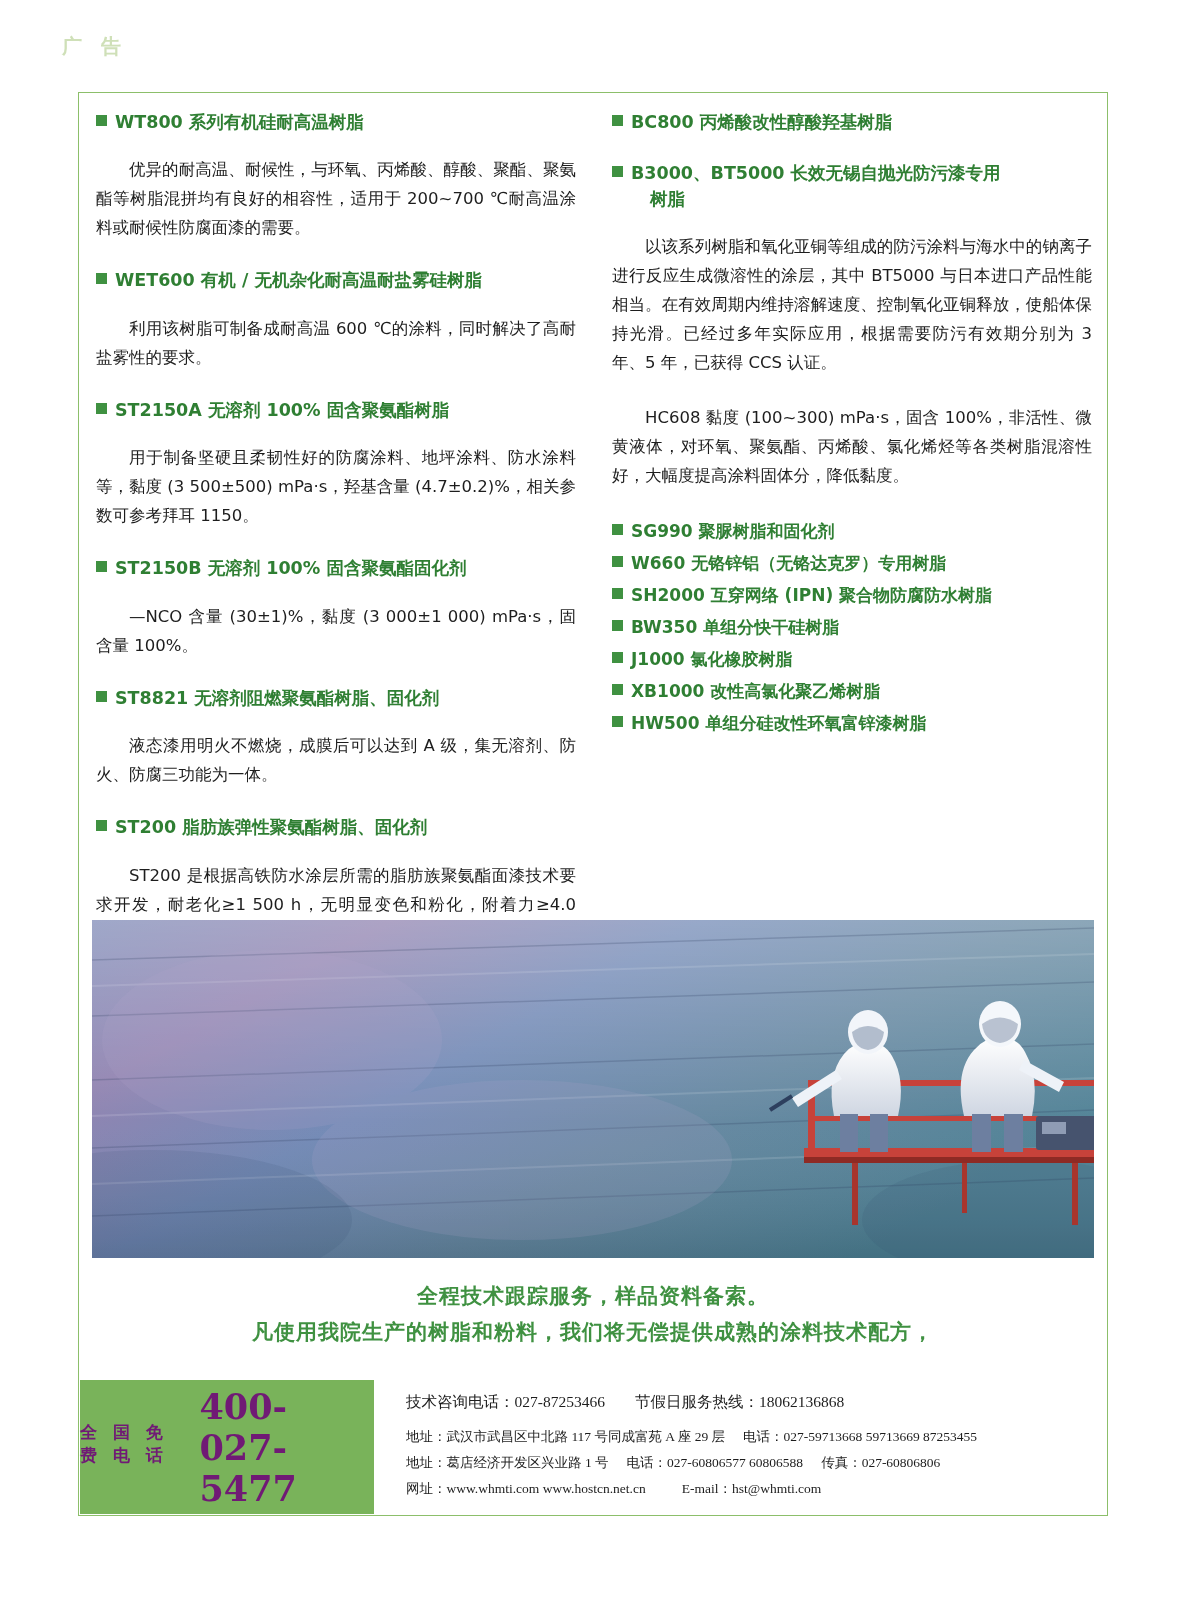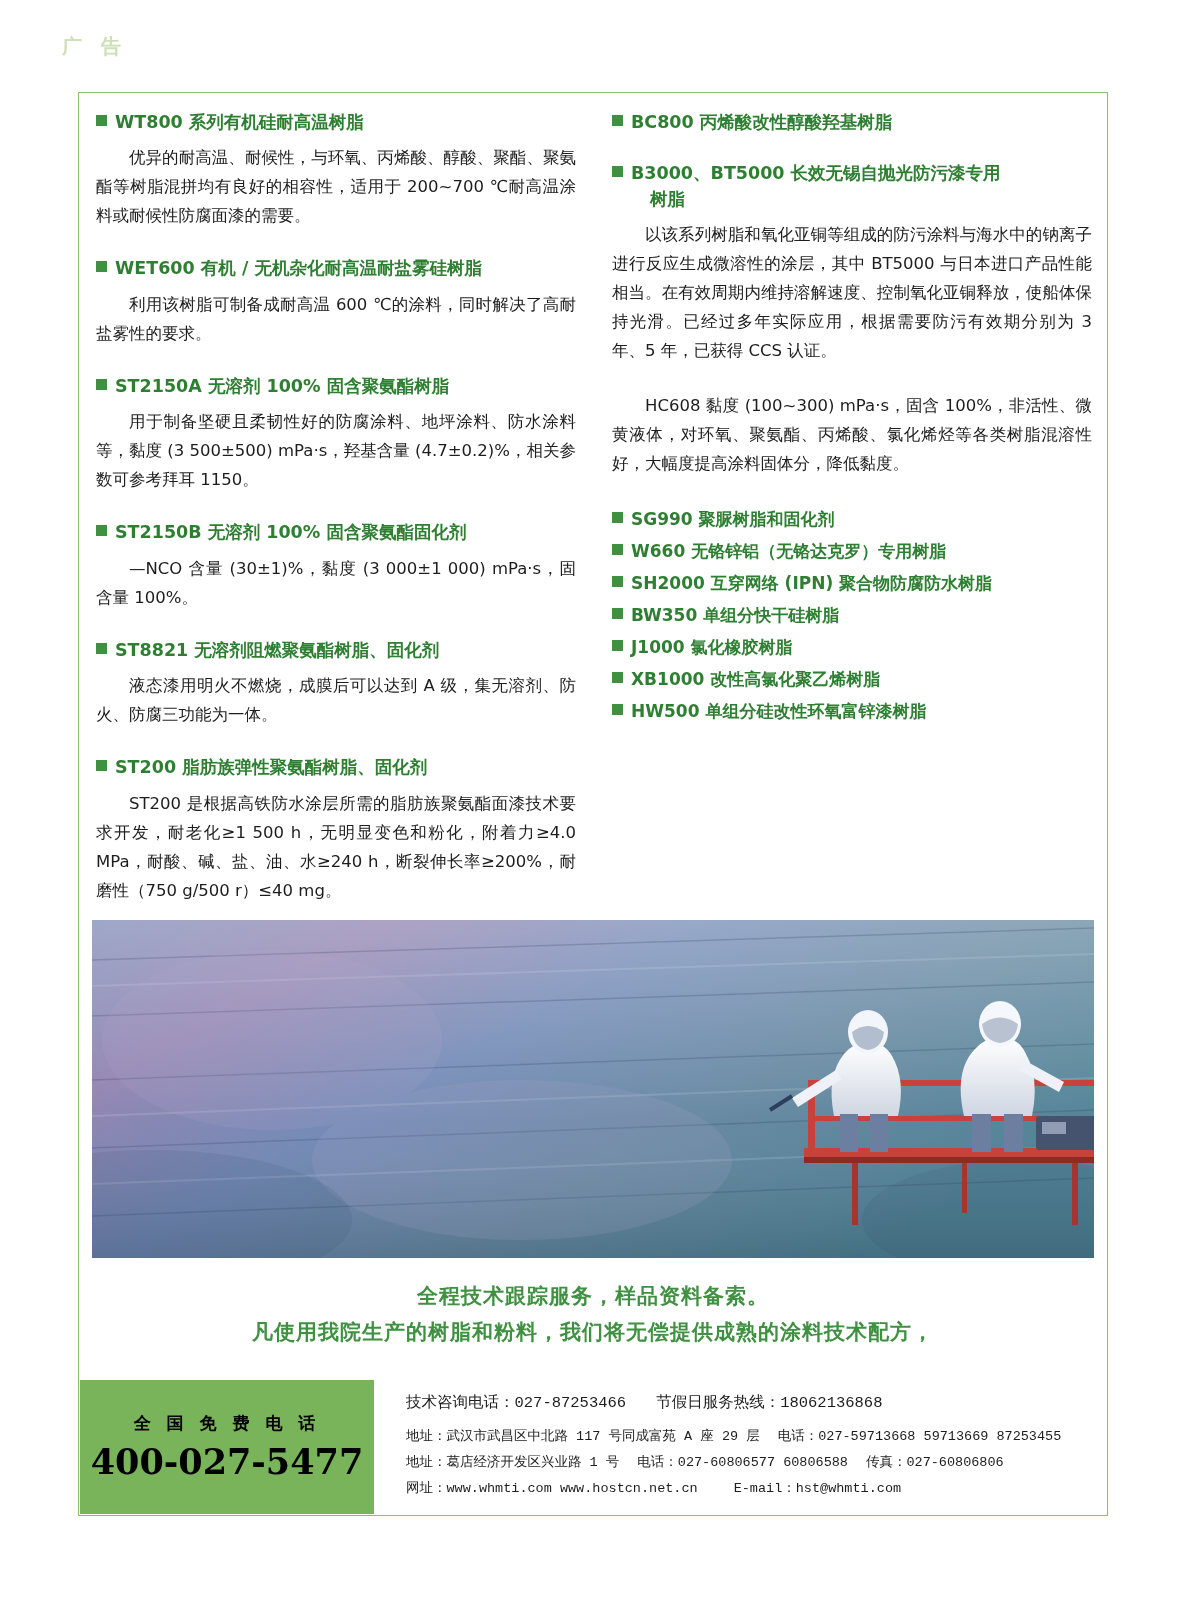--- a/index.html
+++ b/index.html
@@ -79,21 +79,21 @@
     padding-left: 19px;
     text-indent: 0;
   }
 
   .bd {
     font-size: 16.5px;
     line-height: 1.76;
     color: #1d1d1d;
     text-align: justify;
     text-indent: 33px;
-    margin-top: 8px;
+    margin-top: 20px;
     font-family: "DejaVu Sans", "Liberation Sans", sans-serif;
   }
 
   .list { margin-top: 4px; }
   .list .li {
     font-size: 17px;
     font-weight: 700;
     color: #2f7f33;
     line-height: 1.88;
     font-family: "DejaVu Sans", "Liberation Sans", sans-serif;
@@ -139,43 +139,43 @@
     position: absolute;
     left: 80px;
     top: 1380px;
     width: 1026px;
     height: 134px;
     display: flex;
   }
   .footer-left {
     width: 294px;
     background: #79b35a;
-    color: #000000;
+    color: #701a75;
     display: flex;
-    flex-direction: column;
+    flex-direction: row;
     align-items: center;
     justify-content: center;
   }
   .footer-left .ft-title {
     font-size: 17px;
     letter-spacing: 5px;
     font-weight: 700;
     font-family: "DejaVu Sans", "Liberation Sans", sans-serif;
     margin-bottom: 6px;
   }
   .footer-left .ft-num {
     font-size: 35px;
     font-weight: 700;
     font-family: "DejaVu Serif", "Liberation Serif", serif;
     letter-spacing: 0px;
   }
   .footer-right {
     flex: 1;
     padding: 12px 0 0 32px;
-    font-family: Liberation Mono, monospace;
+    font-family: Liberation Serif, serif;
   }
   .ft-row1 {
     font-size: 15.5px;
     color: #1d1d1d;
     margin-bottom: 11px;
   }
   .ft-row1 .gap { display: inline-block; width: 30px; }
   .ft-line {
     font-size: 13.5px;
     color: #1d1d1d;

